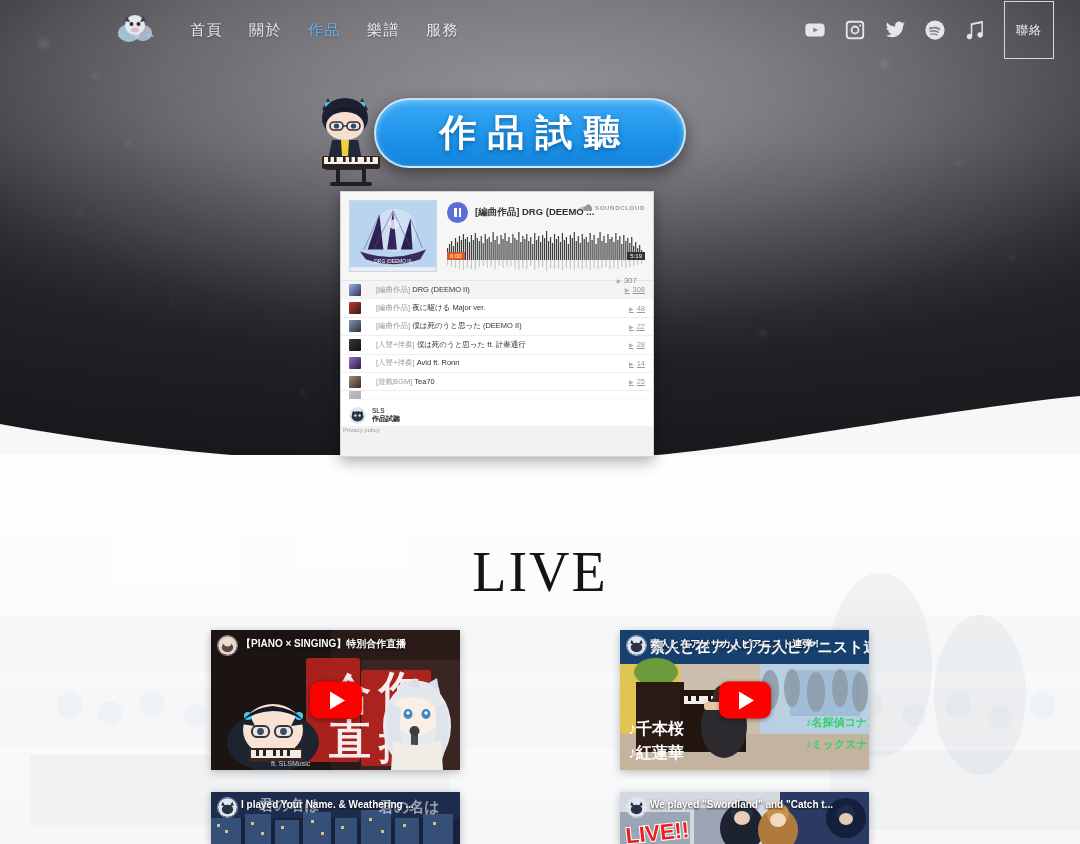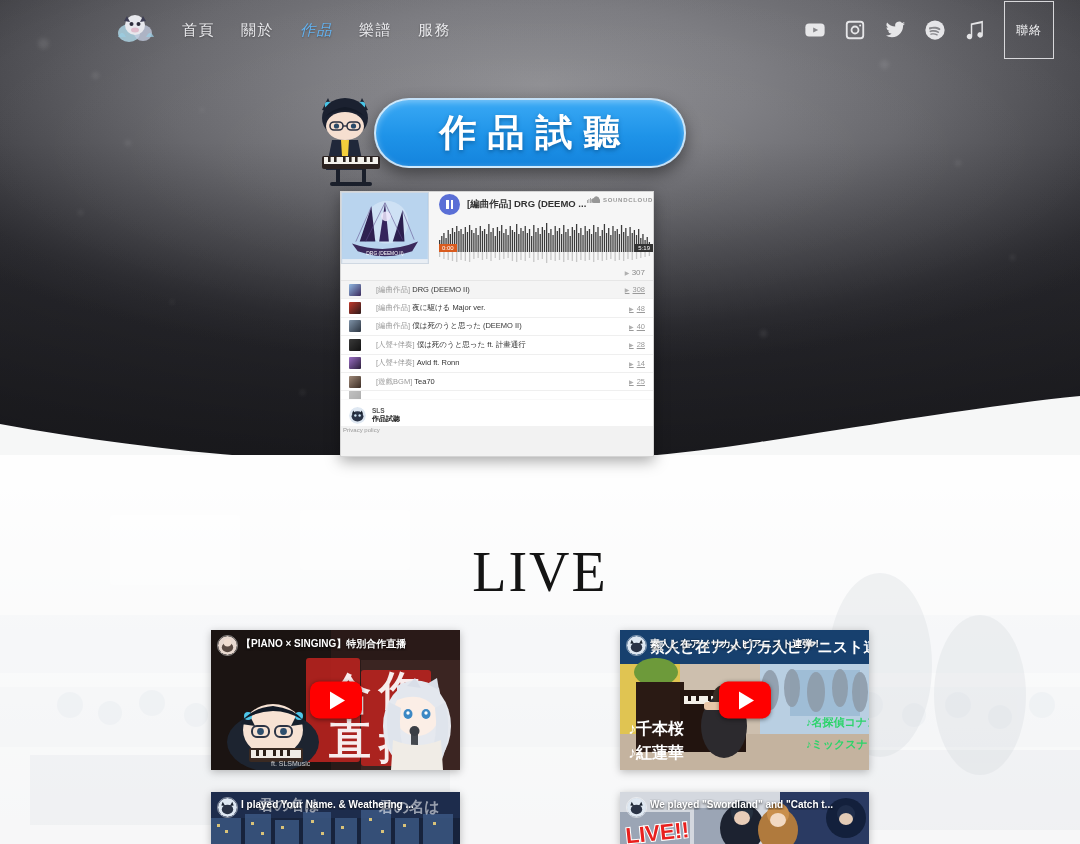--- a/index.html
+++ b/index.html
@@ -33,27 +33,27 @@
   
   .nav {
     position:absolute; left:0; top:0; width:1080px; height:60px;
     display:flex; align-items:center; z-index:40;
   }
   .logo {
     width:46px; height:46px; margin-left:112px; position:relative; flex:0 0 auto;
     opacity:.92;
   }
   .logo svg { width:100%; height:100%; display:block; }
-  .nav-links { display:flex; align-items:center; margin-left:24px; gap:26px; }
+  .nav-links { display:flex; align-items:center; margin-left:32px; gap:26px; }
   .nav-link {
     color:#e9e9ec; font-size:15px; letter-spacing:1.5px;
     text-decoration:none; cursor:pointer; white-space:nowrap;
     text-shadow:0 1px 2px rgba(0,0,0,.35);
   }
-  .nav-link.active { color:#63b2f0;font-style:italic; }
+  .nav-link.active { color:#63b2f0; }
   .nav-right { margin-left:auto; margin-right:26px; display:flex; align-items:center; gap:18px; }
   .soc { width:22px; height:22px; opacity:.93; cursor:pointer; display:block; }
   .soc svg { width:100%; height:100%; display:block; fill:#f0f0f2; }
   .contact-btn {
     border:1px solid rgba(240,240,242,.85); color:#f0f0f2;
     font-size:12px; padding:22px 11px; letter-spacing:1px; cursor:pointer;
     background:transparent; line-height:1;
   }
 
   
@@ -77,21 +77,21 @@
   .chibi { position:absolute; left:310px; top:-6px; width:90px; height:110px; }
   .chibi svg { width:100%; height:100%; display:block; }
 
   
   .sc {
     position:absolute; left:340px; top:191px; width:314px; height:266px;
     background:#f2f2f2; border:1px solid #d4d4d4; z-index:25;
     box-shadow:0 4px 14px rgba(0,0,0,.35);
     font-family:"Liberation Sans", sans-serif; overflow:hidden;
   }
-  .sc-top { display:flex; height:88px; background:#f6f6f6; padding:0; }
+  .sc-top { display:flex; height:88px; background:#f6f6f6; padding:8px; }
   .sc-art {
     width:88px; height:72px; flex:0 0 auto; position:relative; overflow:hidden;
     background:linear-gradient(160deg,#c6ddf2 0%,#9fc3e6 40%,#dfeaf6 100%);
     border:1px solid #cfd8e2;
   }
   .sc-art svg { width:100%; height:100%; display:block; }
   .sc-head { flex:1 1 auto; padding-left:10px; min-width:0; position:relative; }
   .sc-row1 { display:flex; align-items:center; height:24px; }
   .sc-play {
     width:21px; height:21px; border-radius:50%;
@@ -517,21 +517,21 @@
       <span class="sc-plays">308</span>
     </div>
     <div class="sc-item">
       <span class="sc-thumb" style="background:linear-gradient(135deg,#c0392b,#2c1a1a)"></span>
       <span class="sc-name"><span class="tag">[編曲作品]</span> <span>夜に駆ける Major ver.</span></span>
       <span class="sc-plays">48</span>
     </div>
     <div class="sc-item">
       <span class="sc-thumb" style="background:linear-gradient(135deg,#7f93a8,#2b3440)"></span>
       <span class="sc-name"><span class="tag">[編曲作品]</span> <span>僕は死のうと思った (DEEMO II)</span></span>
-      <span class="sc-plays">40</span>
+      <span class="sc-plays">22</span>
     </div>
     <div class="sc-item">
       <span class="sc-thumb" style="background:linear-gradient(135deg,#3a3a3a,#121212)"></span>
       <span class="sc-name"><span class="tag">[人聲+伴奏]</span> <span>僕は死のうと思った ft. 計畫通行</span></span>
       <span class="sc-plays">28</span>
     </div>
     <div class="sc-item">
       <span class="sc-thumb" style="background:linear-gradient(135deg,#9b6fc4,#2a1d3a)"></span>
       <span class="sc-name"><span class="tag">[人聲+伴奏]</span> <span>Avid ft. Ronn</span></span>
       <span class="sc-plays">14</span>

